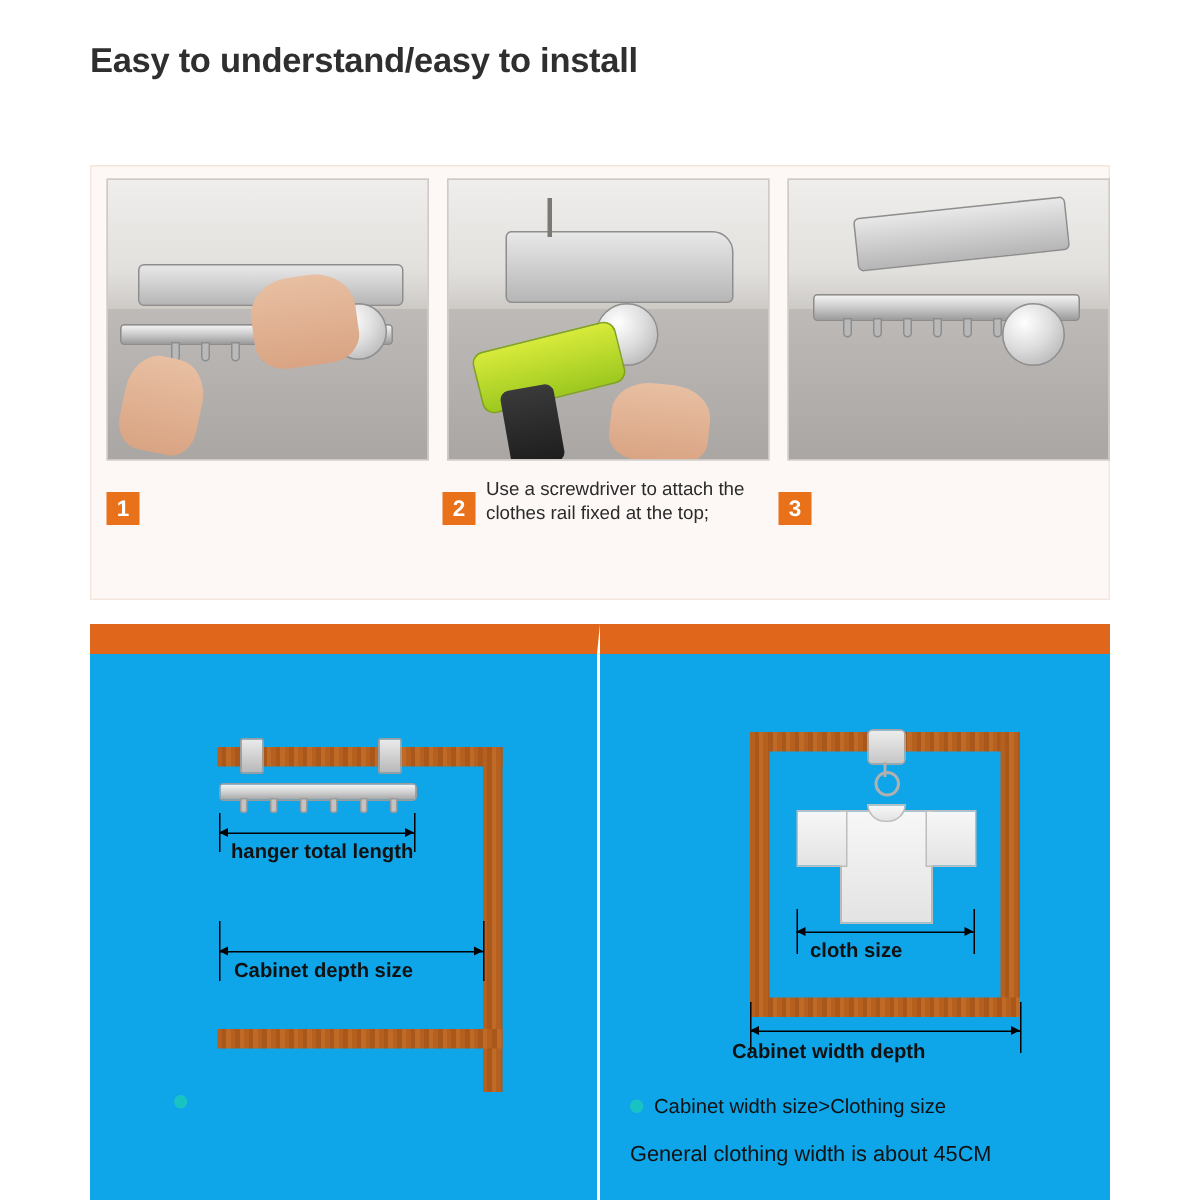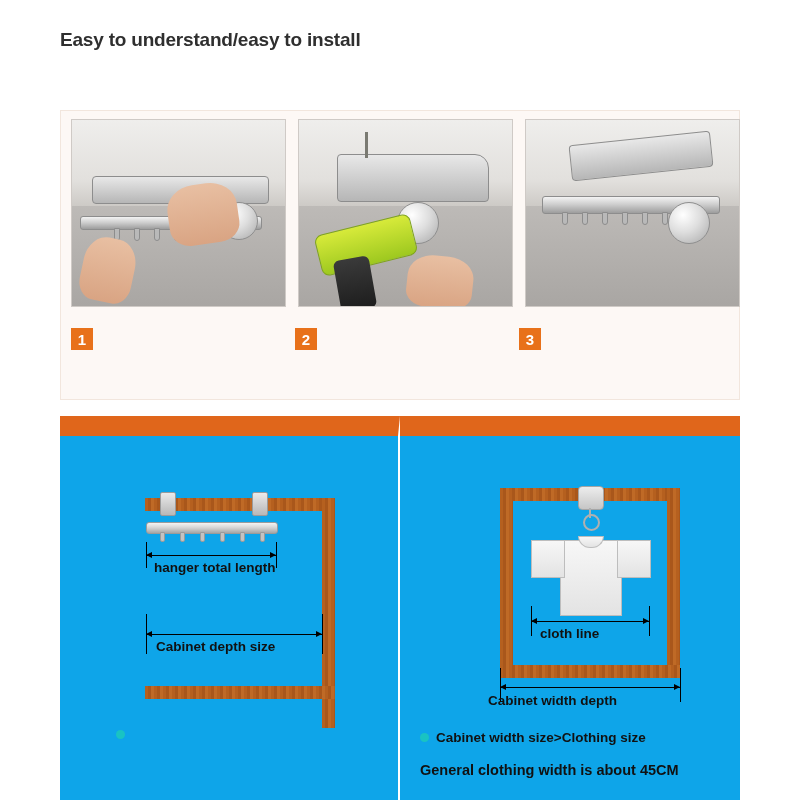--- a/index.html
+++ b/index.html
@@ -29,21 +29,21 @@
     width: 700px;
   }
   .header .line1 {
     font-size: 27px;
     font-weight: 600;
     color: #2f2f2f;
     letter-spacing: -0.2px;
     line-height: 34px;
   }
   .header .line2 {
-    font-size: 19px;
+    font-size: 23px;
     font-weight: 600;
     color: #2f2f2f;
     letter-spacing: -0.2px;
     line-height: 32px;
     margin-top: 2px;
   }
 
   
   .steps-panel {
     position: absolute;
@@ -289,21 +289,21 @@
     gap: 7px;
   }
   .bullet {
     width: 9px; height: 9px;
     border-radius: 50%;
     background: #19c3c3;
     flex: 0 0 auto;
   }
   .note-text {
     font-size: 13.5px;
-    font-weight: 700;
+    font-weight: 400;
     color: #111;
   }
   .note-text.big {
     font-size: 14.5px;
   }
 </style>
 </head>
 <body>
 
 <div class="page">
@@ -358,20 +358,21 @@
         <div class="ph-hook" style="left:136px;top:92px;"></div>
       </div>
     </div>
 
     <div class="captions">
       <div class="caption">
         <div class="step-num">1</div>
       </div>
       <div class="caption">
         <div class="step-num">2</div>
+        <div class="caption-text">Use a screwdriver to attach the clothes rail fixed at the top;</div>
       </div>
       <div class="caption">
         <div class="step-num">3</div>
       </div>
     </div>
   </div>
 
   <div class="bottom">
 
     <div class="bpanel left">
@@ -420,21 +421,21 @@
         <div class="hanger-stem" style="left:189px;top:52px;height:10px;"></div>
 
         <div class="tshirt" style="left:160px;top:84px;width:60px;height:74px;"></div>
         <div class="tshirt" style="left:131px;top:84px;width:32px;height:36px;"></div>
         <div class="tshirt" style="left:217px;top:84px;width:32px;height:36px;"></div>
         <div class="tshirt" style="left:178px;top:80px;width:24px;height:10px;border-radius:0 0 12px 12px;"></div>
 
         <div class="tick" style="left:131px;top:150px;height:30px;"></div>
         <div class="tick" style="left:249px;top:150px;height:30px;"></div>
         <div class="meas" style="left:131px;top:165px;width:118px;"></div>
-        <div class="meas-label" style="left:140px;top:170px;">cloth line</div>
+        <div class="meas-label" style="left:140px;top:170px;">cloth size</div>
 
         <div class="tick" style="left:100px;top:212px;height:34px;"></div>
         <div class="tick" style="left:280px;top:212px;height:34px;"></div>
         <div class="meas" style="left:100px;top:231px;width:180px;"></div>
         <div class="meas-label" style="left:88px;top:237px;">Cabinet width depth</div>
       </div>
 
       <div class="note" style="left:20px;top:294px;">
         <span class="bullet"></span>
         <span class="note-text">Cabinet width size&gt;Clothing size</span>

